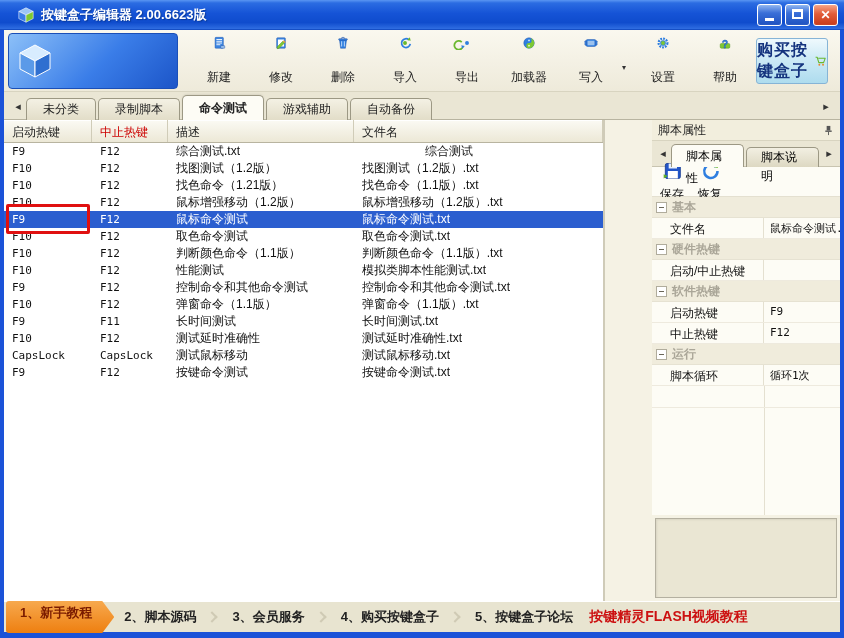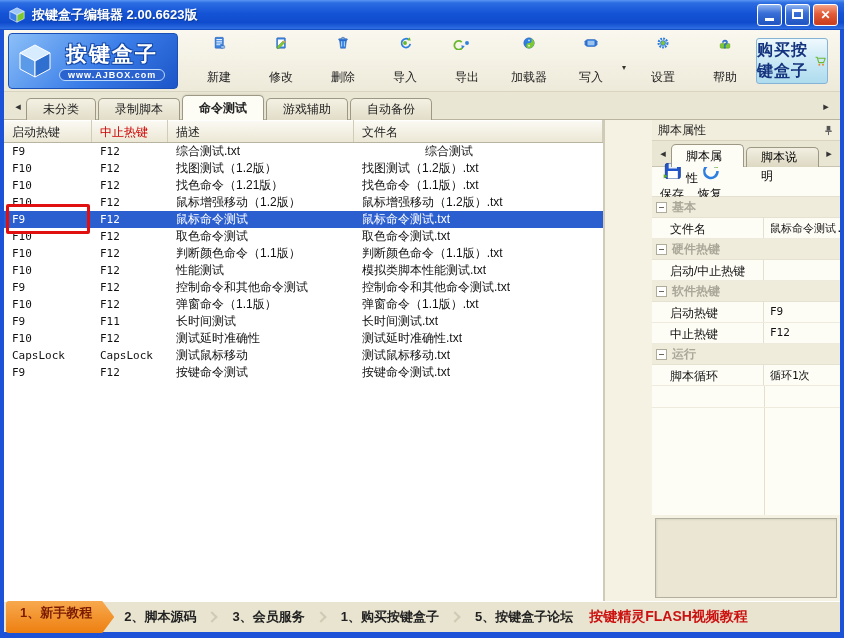--- a/index.html
+++ b/index.html
@@ -2,21 +2,21 @@
 <html><head>
 <meta charset="utf-8">
 <style>
   * { margin:0; padding:0; box-sizing:border-box; }
   html,body { background:#7b96c8; }
   body { font-family:"Liberation Sans", sans-serif; }
   .window { width:844px; height:638px; position:relative; background:#f2eedd; overflow:hidden;
             box-shadow:0 2px 8px rgba(0,0,0,.4); }
 
   
-  .titlebar { height:30px; display:flex; align-items:center; padding:0 6px 0 8px;
+  .titlebar { height:30px; display:flex; align-items:center; padding:0 6px 0 17px;
     background:linear-gradient(180deg,#5a96f2 0%,#2b6ce2 10%,#1553d6 45%,#0f4ccd 75%,#2d6be0 95%,#0a41b8 100%); }
   .titlebar .app-icon { width:18px; height:18px; margin-right:6px; flex:0 0 auto; }
   .title-text { color:#fff; font-weight:bold; font-size:13px; text-shadow:1px 1px 1px #0a3a9a; flex:1 1 auto;
     white-space:nowrap; overflow:hidden; }
   .win-btns { display:flex; gap:3px; }
   .win-btn { width:25px; height:22px; border-radius:3px; border:1px solid #fff; color:#fff;
     font-size:12px; line-height:20px; text-align:center; font-weight:bold; cursor:pointer;
     background:linear-gradient(180deg,#8fb5f0 0%,#3a6fd8 40%,#1e51c0 100%); box-shadow:inset 0 0 2px #fff3; }
   .win-btn.close { background:linear-gradient(180deg,#f6a486 0%,#e25b38 45%,#c83b1a 100%); }
   .win-btn .minglyph { display:block; width:9px; height:3px; background:#fff; margin:13px auto 0; }
@@ -147,24 +147,20 @@
 
   <div class="body-wrap">
 
     <div class="toolbar">
       <div class="logo">
         <svg class="cube" viewBox="0 0 40 40">
           <polygon points="20,4 35,12 20,20 5,12" fill="#d8ecff" stroke="#fff" stroke-width="1"></polygon>
           <polygon points="5,12 20,20 20,36 5,28" fill="#5b9ae8" stroke="#fff" stroke-width="1"></polygon>
           <polygon points="35,12 20,20 20,36 35,28" fill="#2f6fd0" stroke="#fff" stroke-width="1"></polygon>
         </svg>
-        <div class="logo-texts">
-          <div class="logo-name">按键盒子</div>
-          <div class="logo-site">www.AJBOX.com</div>
-        </div>
       </div>
       <div class="tb-buttons" id="tb-buttons">
           <div class="tb-btn">
             <svg viewBox="0 0 32 32">
               <rect x="7" y="3" width="19" height="25" rx="2" fill="#3b84e0" stroke="#1a4fa8"></rect>
               <rect x="10" y="7" width="13" height="2" fill="#fff"></rect>
               <rect x="10" y="11" width="13" height="2" fill="#fff"></rect>
               <rect x="10" y="15" width="13" height="2" fill="#fff"></rect>
               <rect x="10" y="19" width="9" height="2" fill="#fff"></rect>
               <rect x="20" y="22" width="9" height="6" rx="1" fill="#9cc2ee" stroke="#1a4fa8"></rect>
@@ -438,20 +434,20 @@
         <div class="desc-box"></div>
       </div>
     </div>
 
     <div class="bottombar" id="bottombar">
         <div class="bb-item active">1、新手教程</div>
         <div class="bb-item">2、脚本源码</div>
         <div class="bb-sep"></div>
         <div class="bb-item">3、会员服务</div>
         <div class="bb-sep"></div>
-        <div class="bb-item">1、购买按键盒子</div>
+        <div class="bb-item">4、购买按键盒子</div>
         <div class="bb-sep"></div>
         <div class="bb-item">5、按键盒子论坛</div>
         <div class="bb-promo" style="color: rgb(204, 17, 17);">按键精灵FLASH视频教程</div>
       </div>
 
   </div>
 </div>
 
 </body></html>

